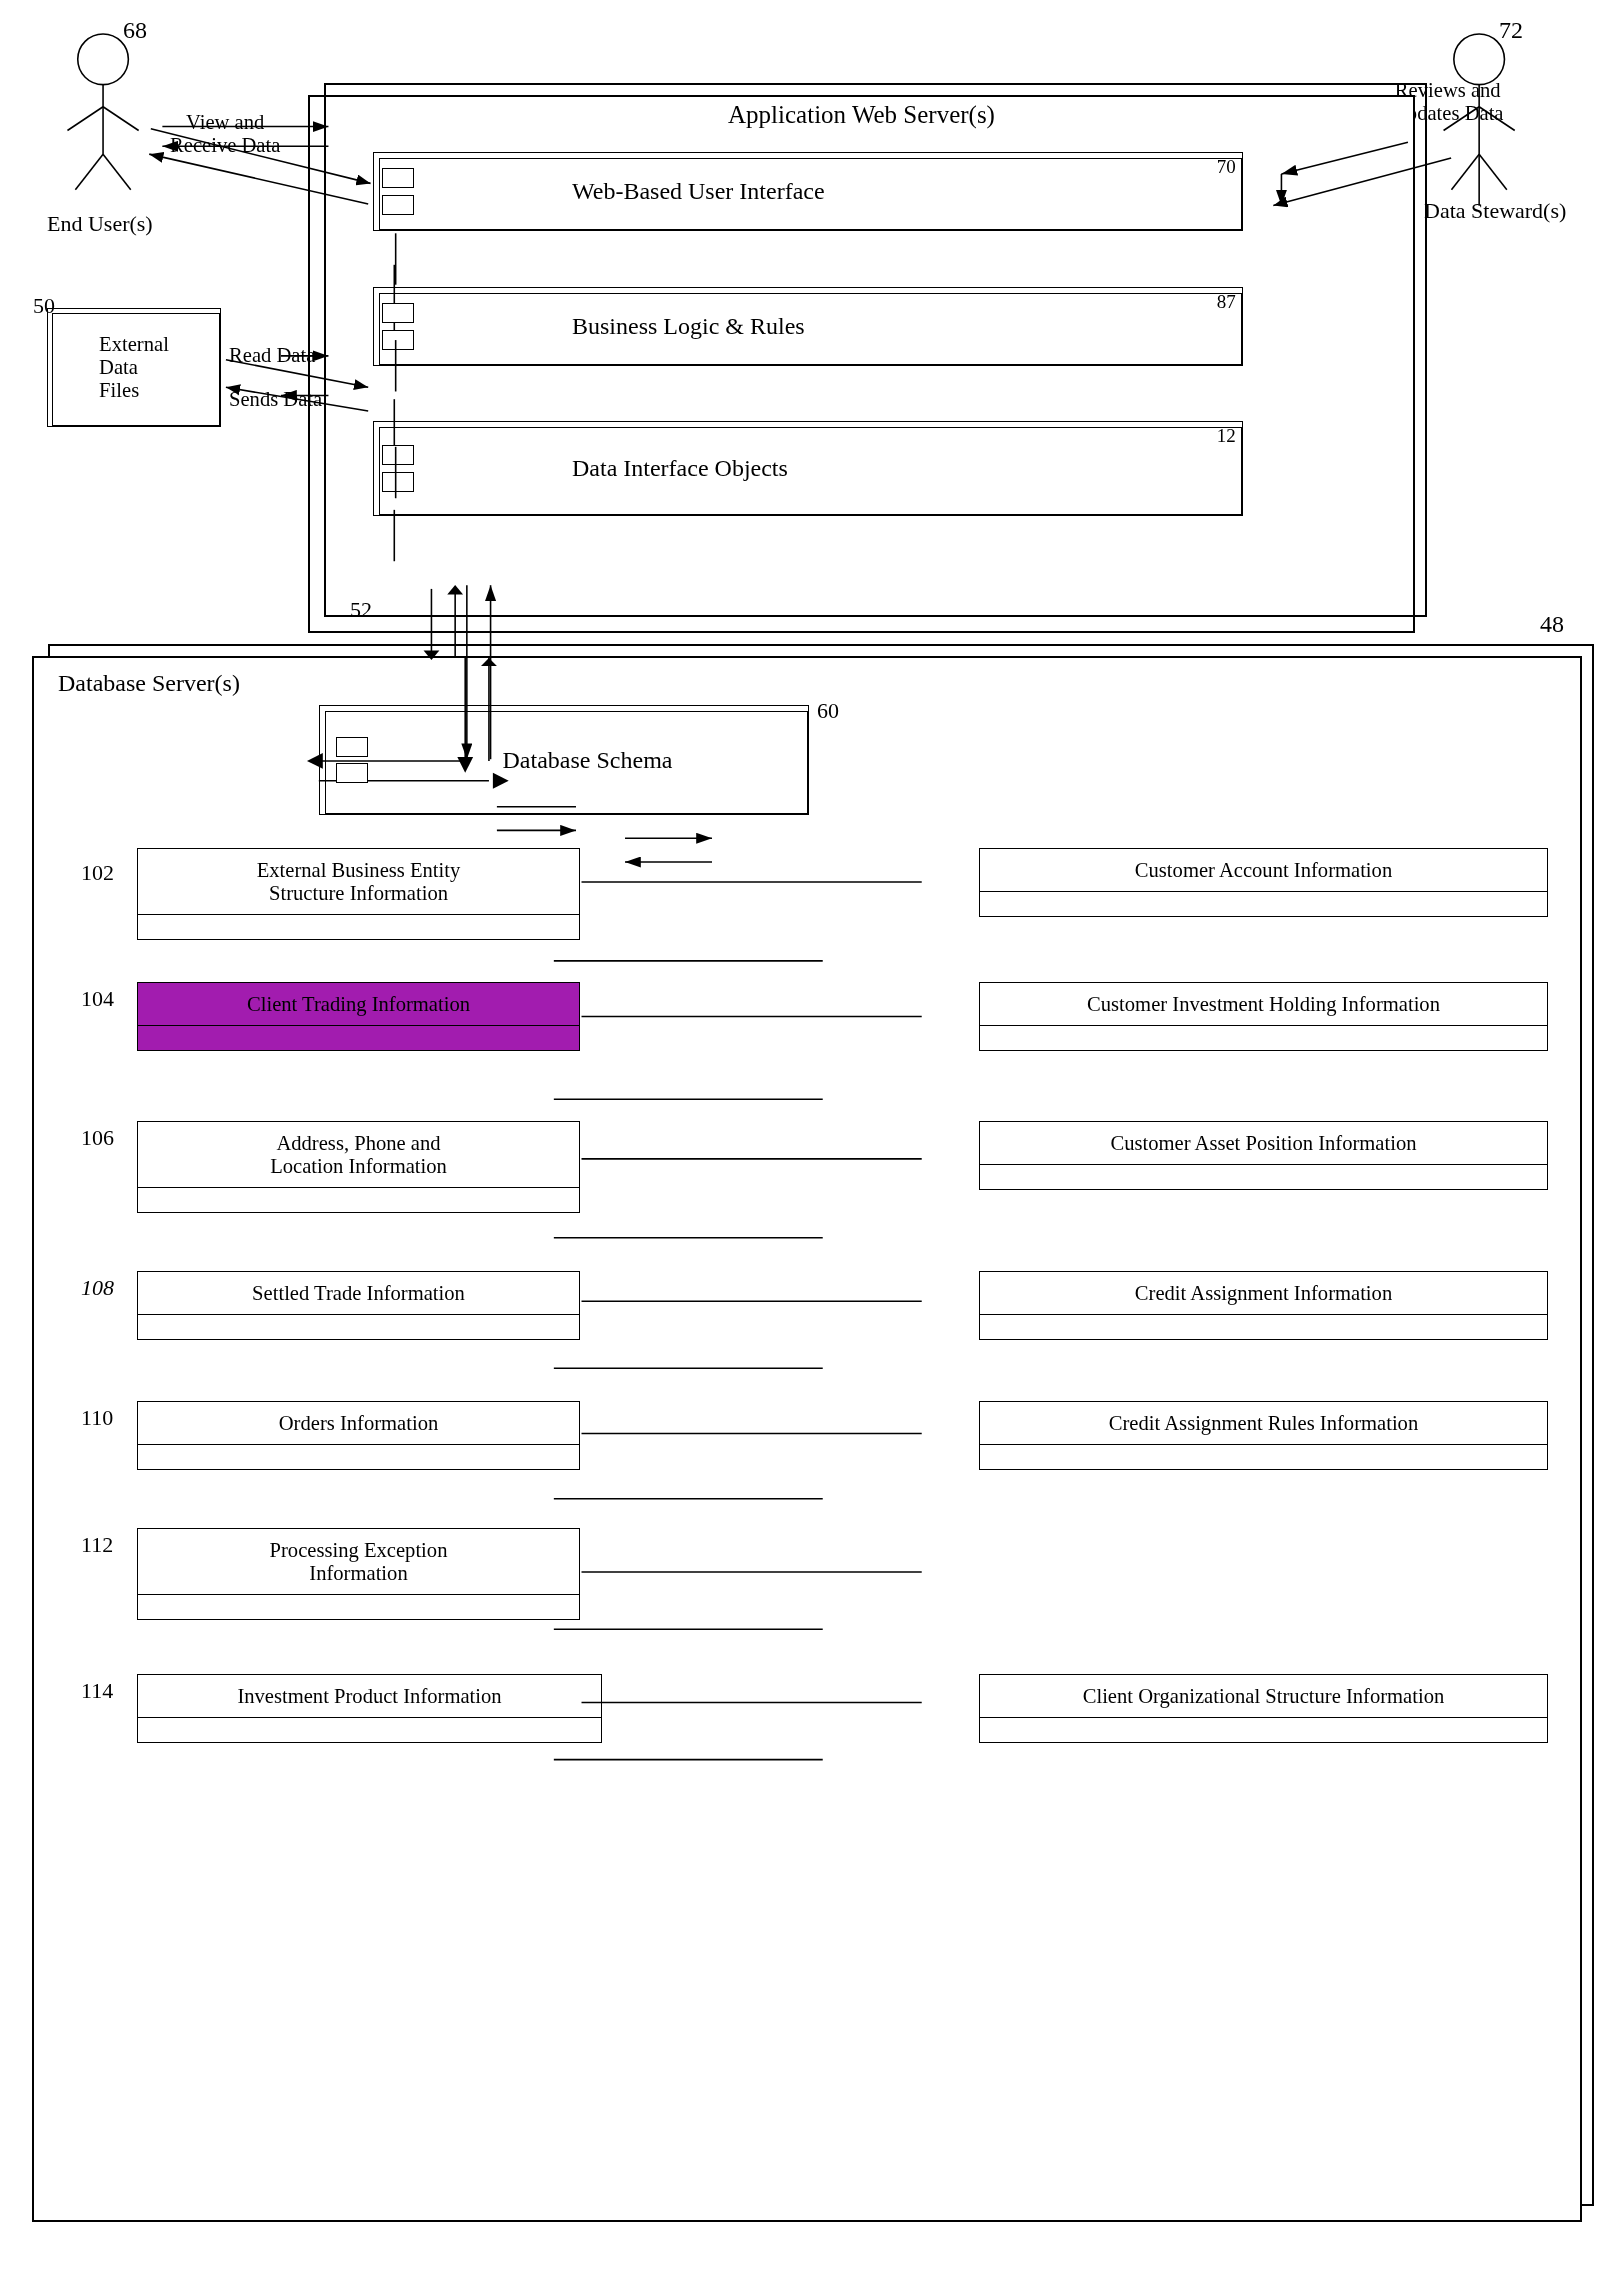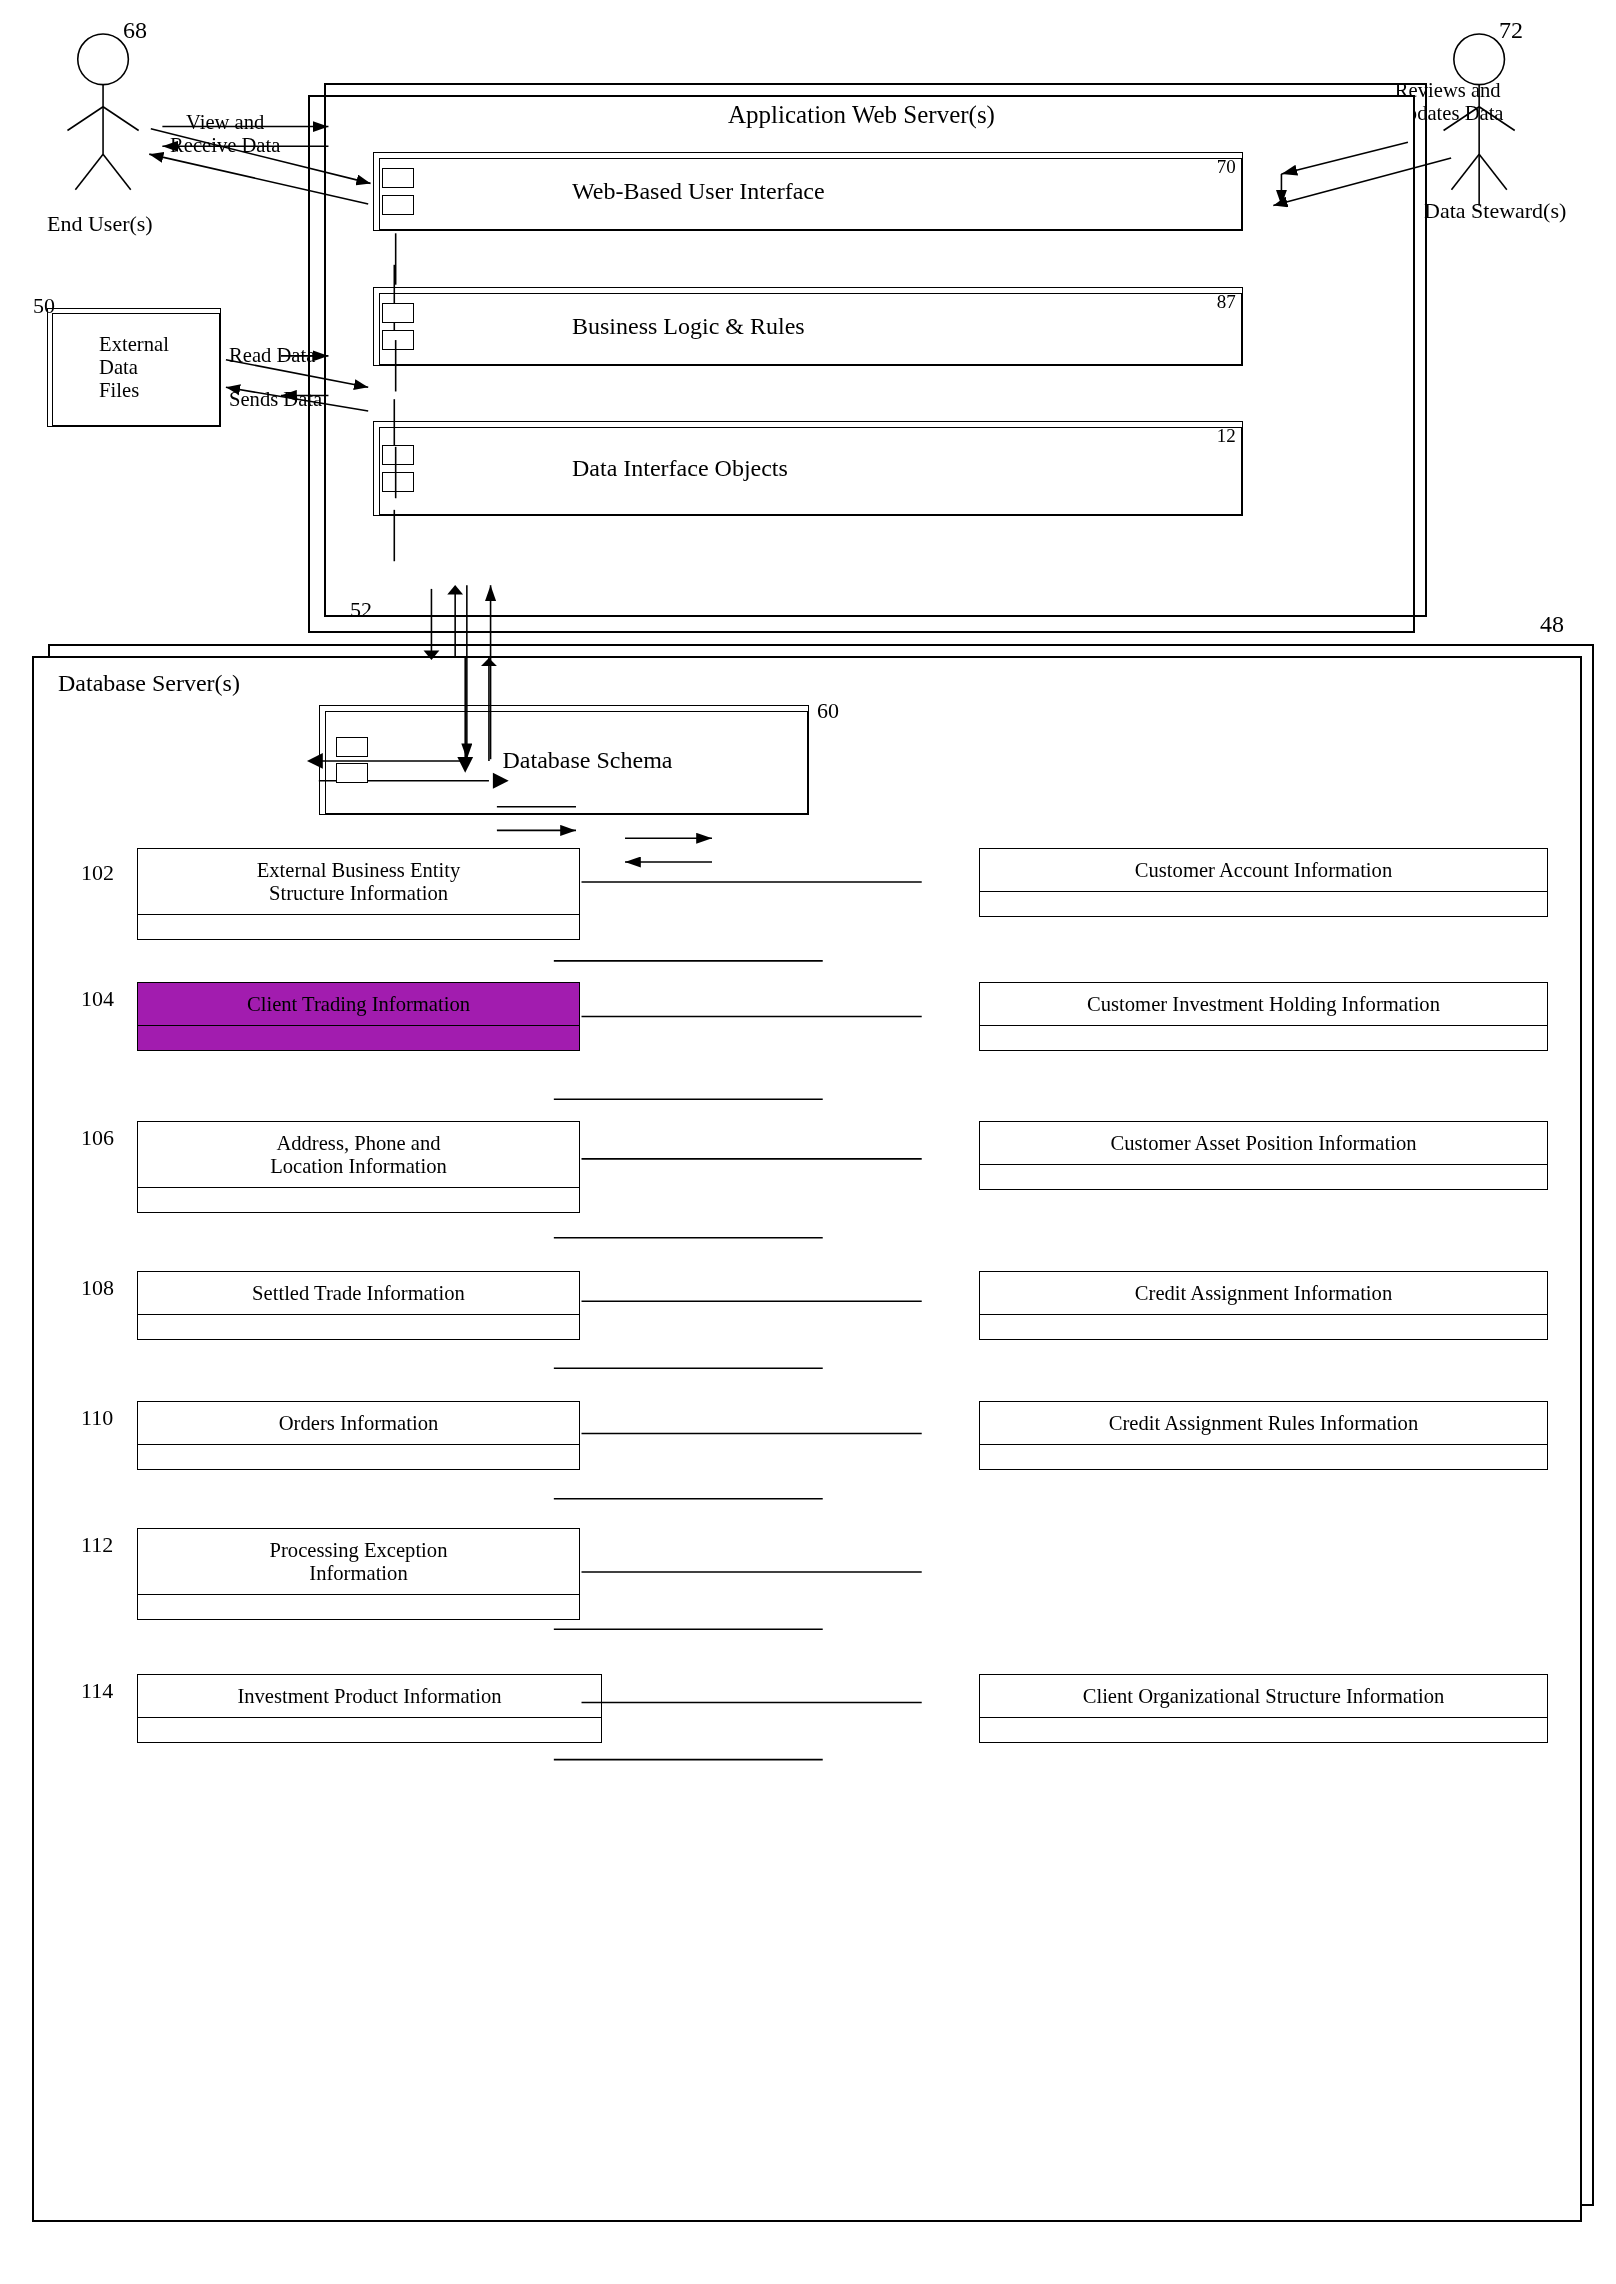--- a/index.html
+++ b/index.html
@@ -212,21 +212,21 @@
       <div style="padding:9.5px 12.7px;border-bottom:1.6px solid #000;font-size:20.6px;text-align:center;">Client Trading Information</div>
       <div style="padding:6.3px;height:24px;"></div>
     </div>
 
     <div style="position:absolute;top:467px;left:47px;font-size:22px;">106</div>
     <div style="position:absolute;top:463px;left:103px;width:443px;border:1.6px solid #000;background:#fff;">
       <div style="padding:9.5px 12.7px;border-bottom:1.6px solid #000;font-size:20.6px;text-align:center;">Address, Phone and<br>Location Information</div>
       <div style="padding:6.3px;height:24px;"></div>
     </div>
 
-    <div style="position:absolute;top:617px;left:47px;font-size:22px;">108</div>
+    <div style="position:absolute;top:617px;left:47px;font-size:22px;font-style:italic;">108</div>
     <div style="position:absolute;top:613px;left:103px;width:443px;border:1.6px solid #000;background:#fff;">
       <div style="padding:9.5px 12.7px;border-bottom:1.6px solid #000;font-size:20.6px;text-align:center;">Settled Trade Information</div>
       <div style="padding:6.3px;height:24px;"></div>
     </div>
 
     <div style="position:absolute;top:747px;left:47px;font-size:22px;">110</div>
     <div style="position:absolute;top:743px;left:103px;width:443px;border:1.6px solid #000;background:#fff;">
       <div style="padding:9.5px 12.7px;border-bottom:1.6px solid #000;font-size:20.6px;text-align:center;">Orders Information</div>
       <div style="padding:6.3px;height:24px;"></div>
     </div>

